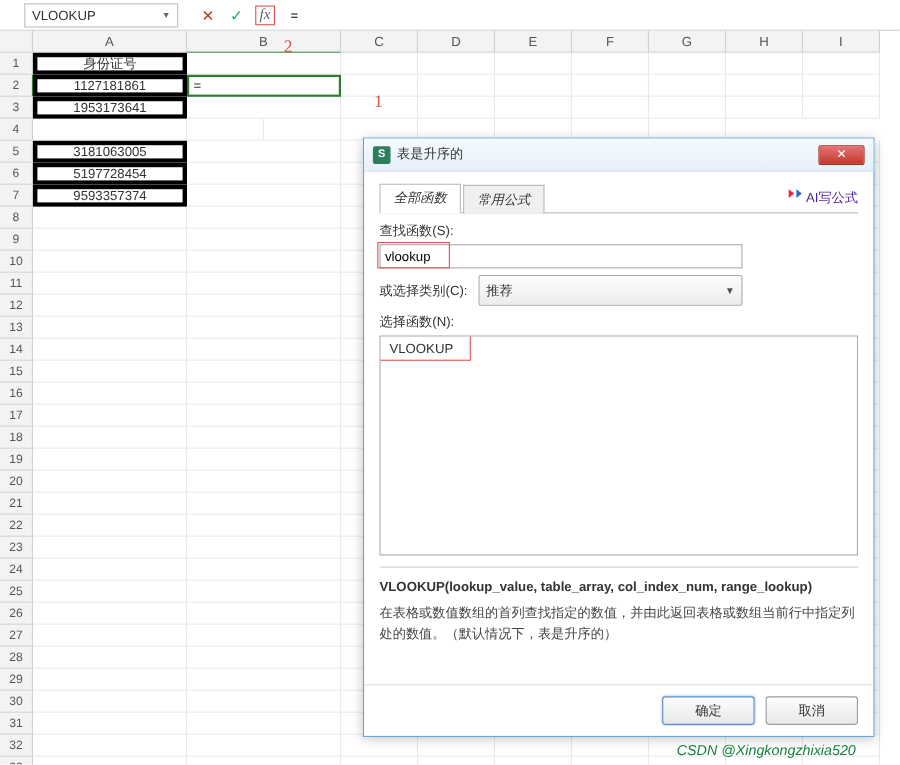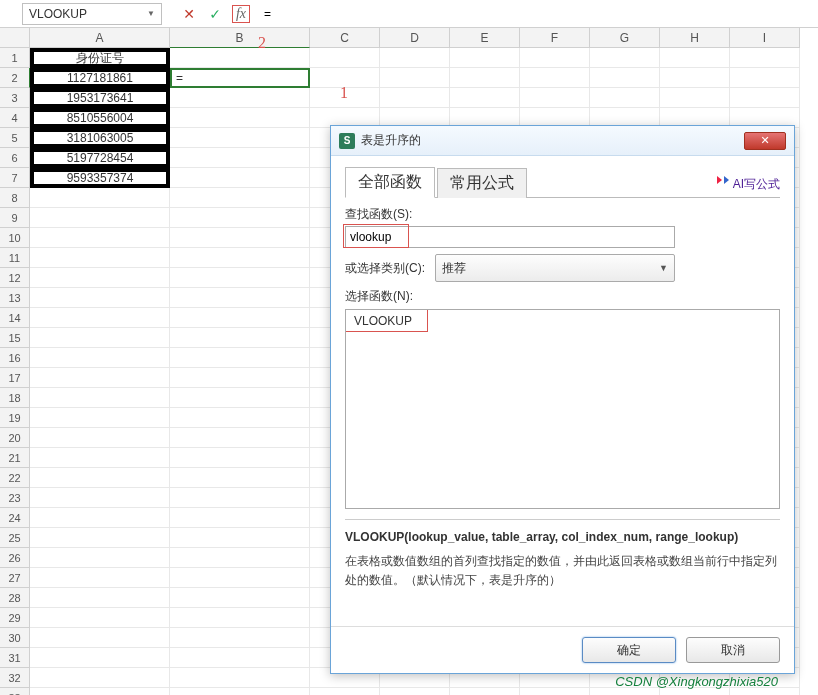--- a/index.html
+++ b/index.html
@@ -46,21 +46,21 @@
     .redbox { position: absolute; border: 1.5px solid #d9534f; z-index: 4; pointer-events: none; }
     
     
     .dialog { position: absolute; left: 330px; top: 125px; width: 465px; background: #fff; border: 1px solid #6aa4d8; box-shadow: 0 2px 10px rgba(0,0,0,0.25); z-index: 10; }
     .dlg-title { height: 30px; background: linear-gradient(#f5faff, #e6f0fa); display: flex; align-items: center; padding: 0 8px; border-bottom: 1px solid #c7dbee; }
     .dlg-title-icon { width: 16px; height: 16px; background: #2e7d5b; color: #fff; display: flex; align-items: center; justify-content: center; font-size: 10px; font-weight: bold; border-radius: 2px; margin-right: 6px; }
     .dlg-title-text { flex: 1; font-size: 12px; color: #333; }
     .dlg-close { width: 42px; height: 18px; background: linear-gradient(#e57373, #c0392b); border: 1px solid #a03020; border-radius: 2px; color: #fff; display: flex; align-items: center; justify-content: center; font-size: 11px; }
     .dlg-body { padding: 10px 14px 12px 14px; }
     .tabs { display: flex; border-bottom: 1px solid #bbb; margin-bottom: 8px; align-items: flex-end; }
-    .tab { padding: 4px 12px; border: 1px solid #bbb; border-bottom: none; background: #f0f0f0; margin-right: 2px; font-size: 16px; position: relative; top: 1px; }
+    .tab { padding: 4px 12px; border: 1px solid #bbb; border-bottom: none; background: #f0f0f0; margin-right: 2px; font-size: 12px; position: relative; top: 1px; font-style: italic; }
     .tab.active { background: #fff; border-bottom: 1px solid #fff; }
     .tabs-spacer { flex: 1; }
     .ai-link { color: #4c1d95; font-size: 12px; display: flex; gap: 4px; padding-bottom: 4px; }
     .ai-link .tri { width: 0; height: 0; border-left: 5px solid #e24; border-top: 4px solid transparent; border-bottom: 4px solid transparent; display: inline-block; }
     .ai-link .tri2 { width: 0; height: 0; border-left: 5px solid #36c; border-top: 4px solid transparent; border-bottom: 4px solid transparent; display: inline-block; margin-left: -2px; }
     
     .form-label { font-size: 12px; margin: 6px 0 3px 0; display: block; }
     .search-row { display: flex; align-items: center; }
     .search-input { width: 330px; height: 22px; border: 1px solid #aaa; padding: 0 4px; font-size: 12px; outline: none; }
     
@@ -71,21 +71,21 @@
     
     .func-list { margin-top: 4px; height: 200px; border: 1px solid #aaa; background: #fff; overflow: hidden; }
     .func-item { padding: 4px 8px; font-size: 12px; border-bottom: 1px dotted transparent; }
     .func-item.sel { background: #fff; }
     
     .desc-box { margin-top: 10px; border-top: 1px solid #ccc; padding-top: 8px; height: 95px; }
     .desc-sig { font-size: 12px; font-weight: bold; line-height: 1.5; margin-bottom: 6px; }
     .desc-text { font-size: 12px; color: #444; line-height: 1.6; }
     
     .dlg-buttons { display: flex; justify-content: flex-end; padding: 10px 14px; border-top: 1px solid #ddd; gap: 10px; }
-    .btn { width: 94px; height: 26px; border: 1px solid #999; background: linear-gradient(#fdfdfd,#e8e8e8); border-radius: 3px; font-size: 12px; display: flex; align-items: center; justify-content: center; }
+    .btn { width: 84px; height: 26px; border: 1px solid #999; background: linear-gradient(#fdfdfd,#e8e8e8); border-radius: 3px; font-size: 12px; display: flex; align-items: center; justify-content: center; }
     .btn.primary { border-color: #5a8bc4; box-shadow: 0 0 2px #7ab0e8; }
     
     .watermark { position: absolute; right: 40px; bottom: 6px; color: #15803d; font-size: 13px; font-style: italic; z-index: 20; pointer-events: none; }
   </style>
 </head>
 <body>
 
 <div class="formula-row">
   <div class="name-box">
     <span class="name-box-text">VLOOKUP</span>
@@ -149,21 +149,20 @@
         <div class="cell other"></div>
         <div class="cell other"></div>
         <div class="cell other"></div>
         <div class="cell other"></div>
         <div class="cell other"></div>
         <div class="cell other"></div>
         <div class="cell other"></div>
       </div>
       <div class="row">
         <div class="row-h">4</div>
-        <div class="cell a data-border">8510556004</div>
         <div class="cell b"></div>
         <div class="cell other"></div>
         <div class="cell other"></div>
         <div class="cell other"></div>
         <div class="cell other"></div>
         <div class="cell other"></div>
         <div class="cell other"></div>
         <div class="cell other"></div>
       </div>
       <div class="row">

